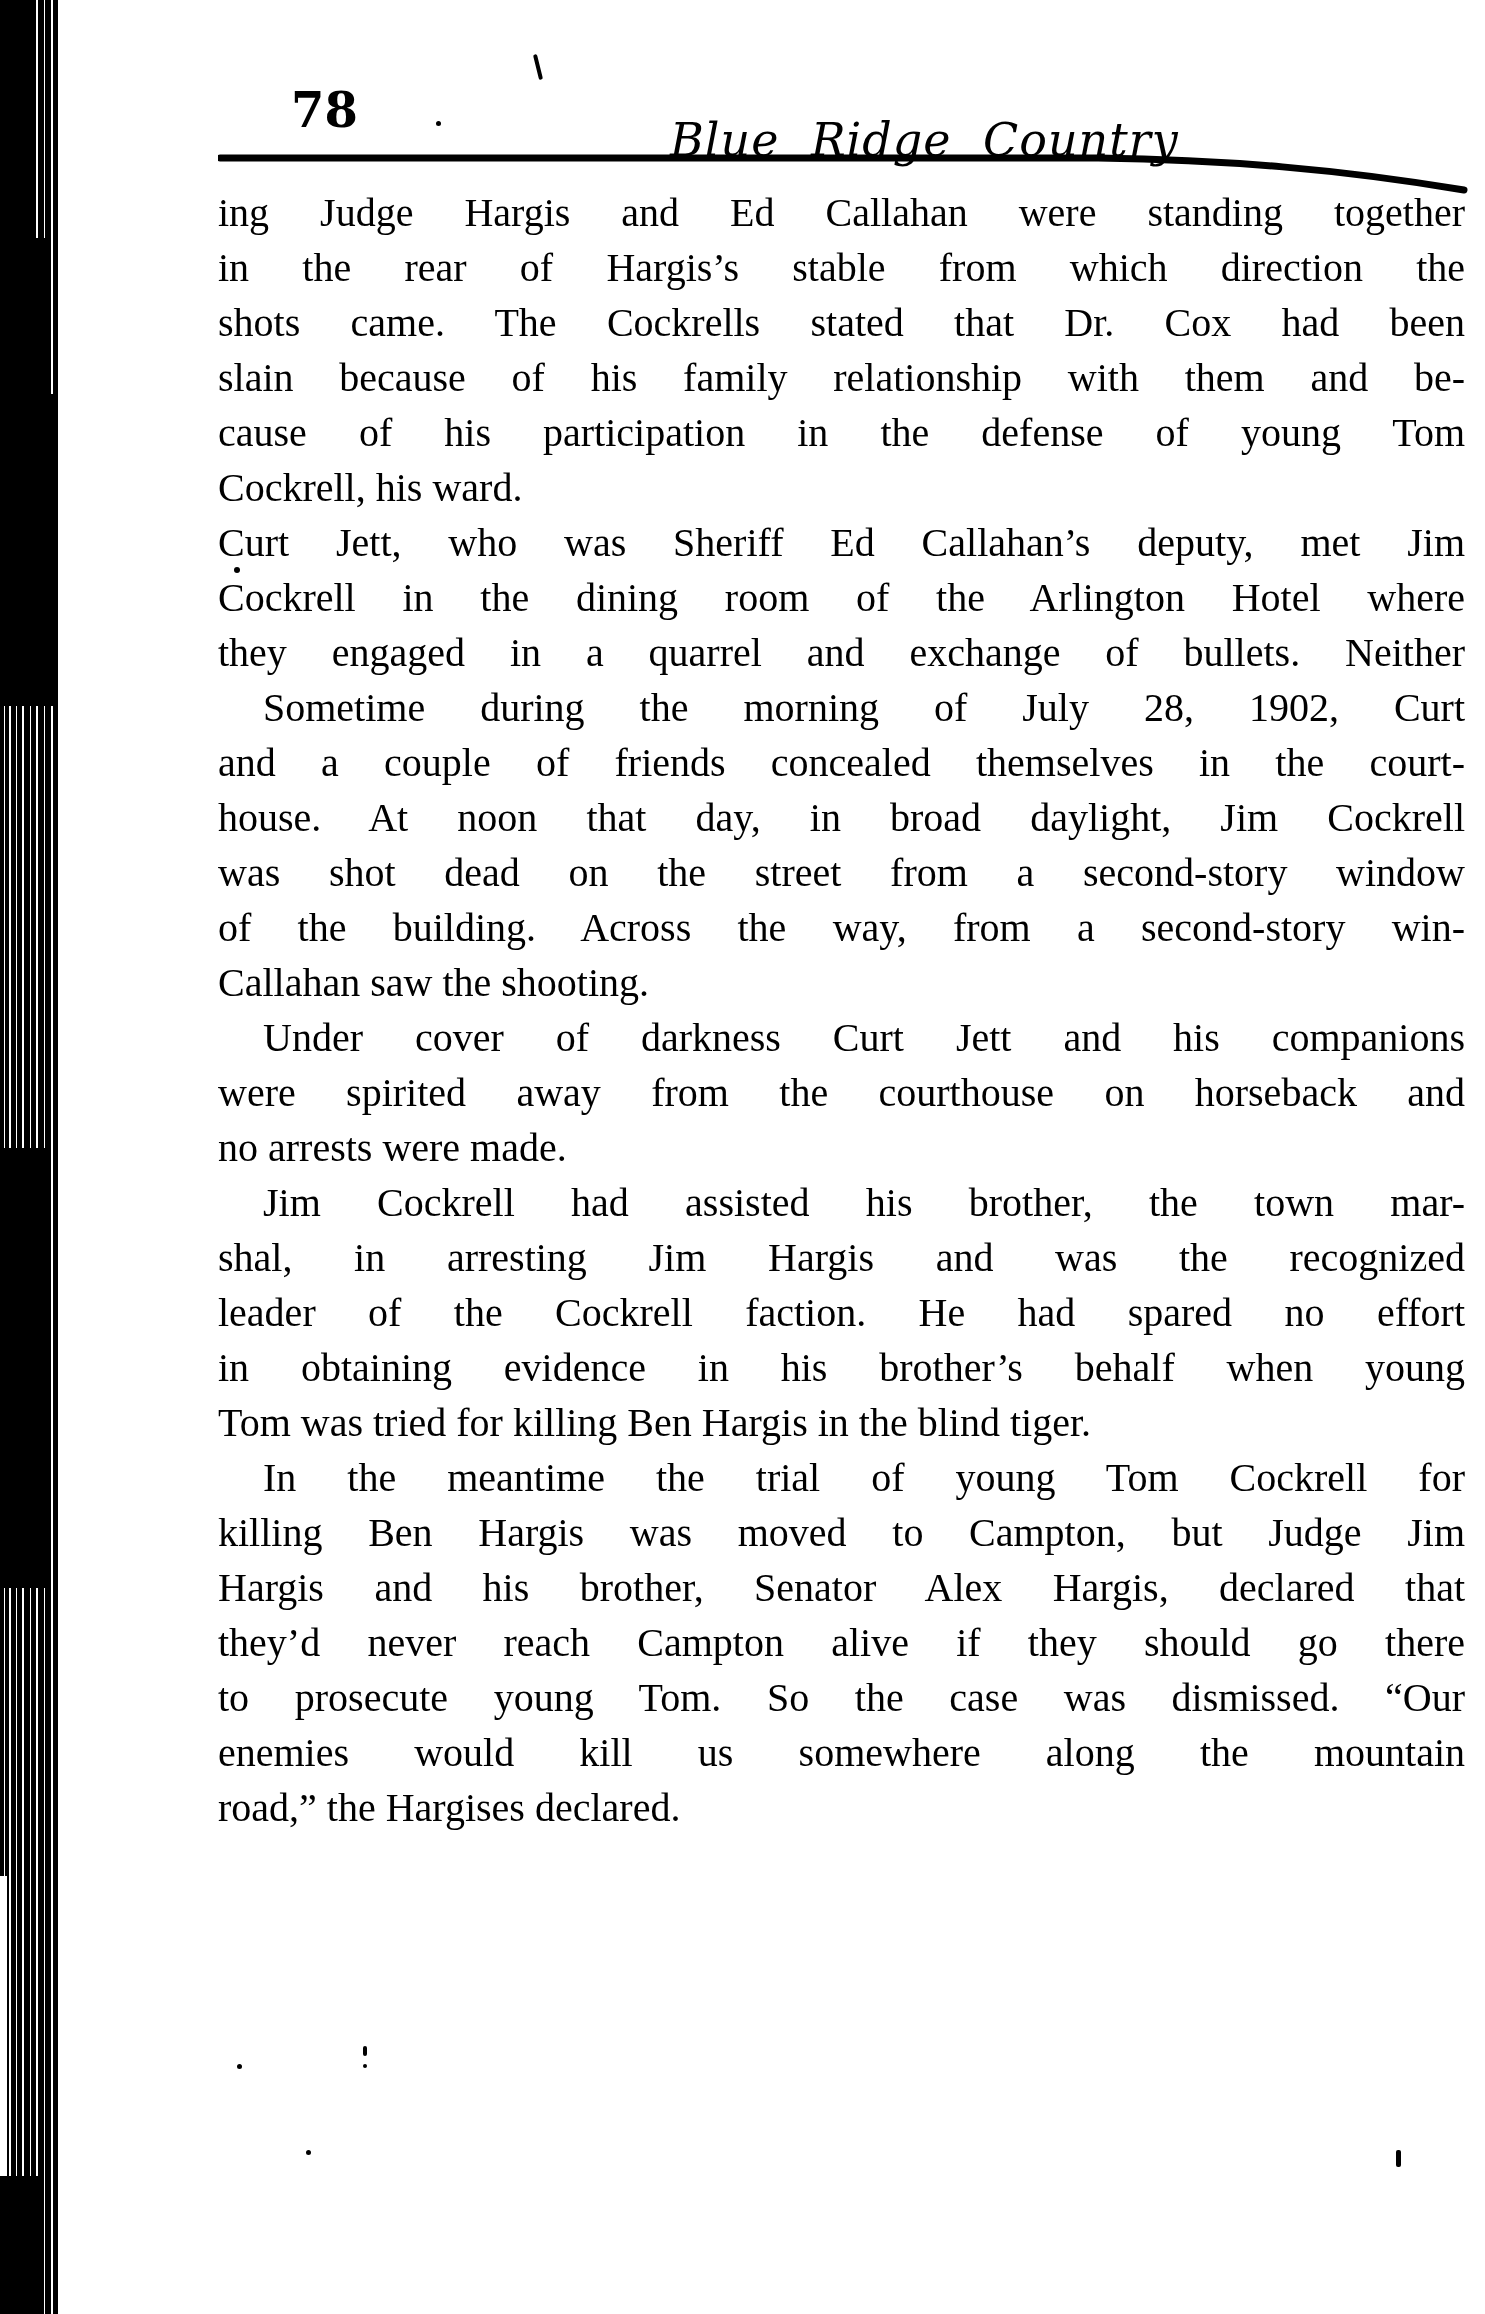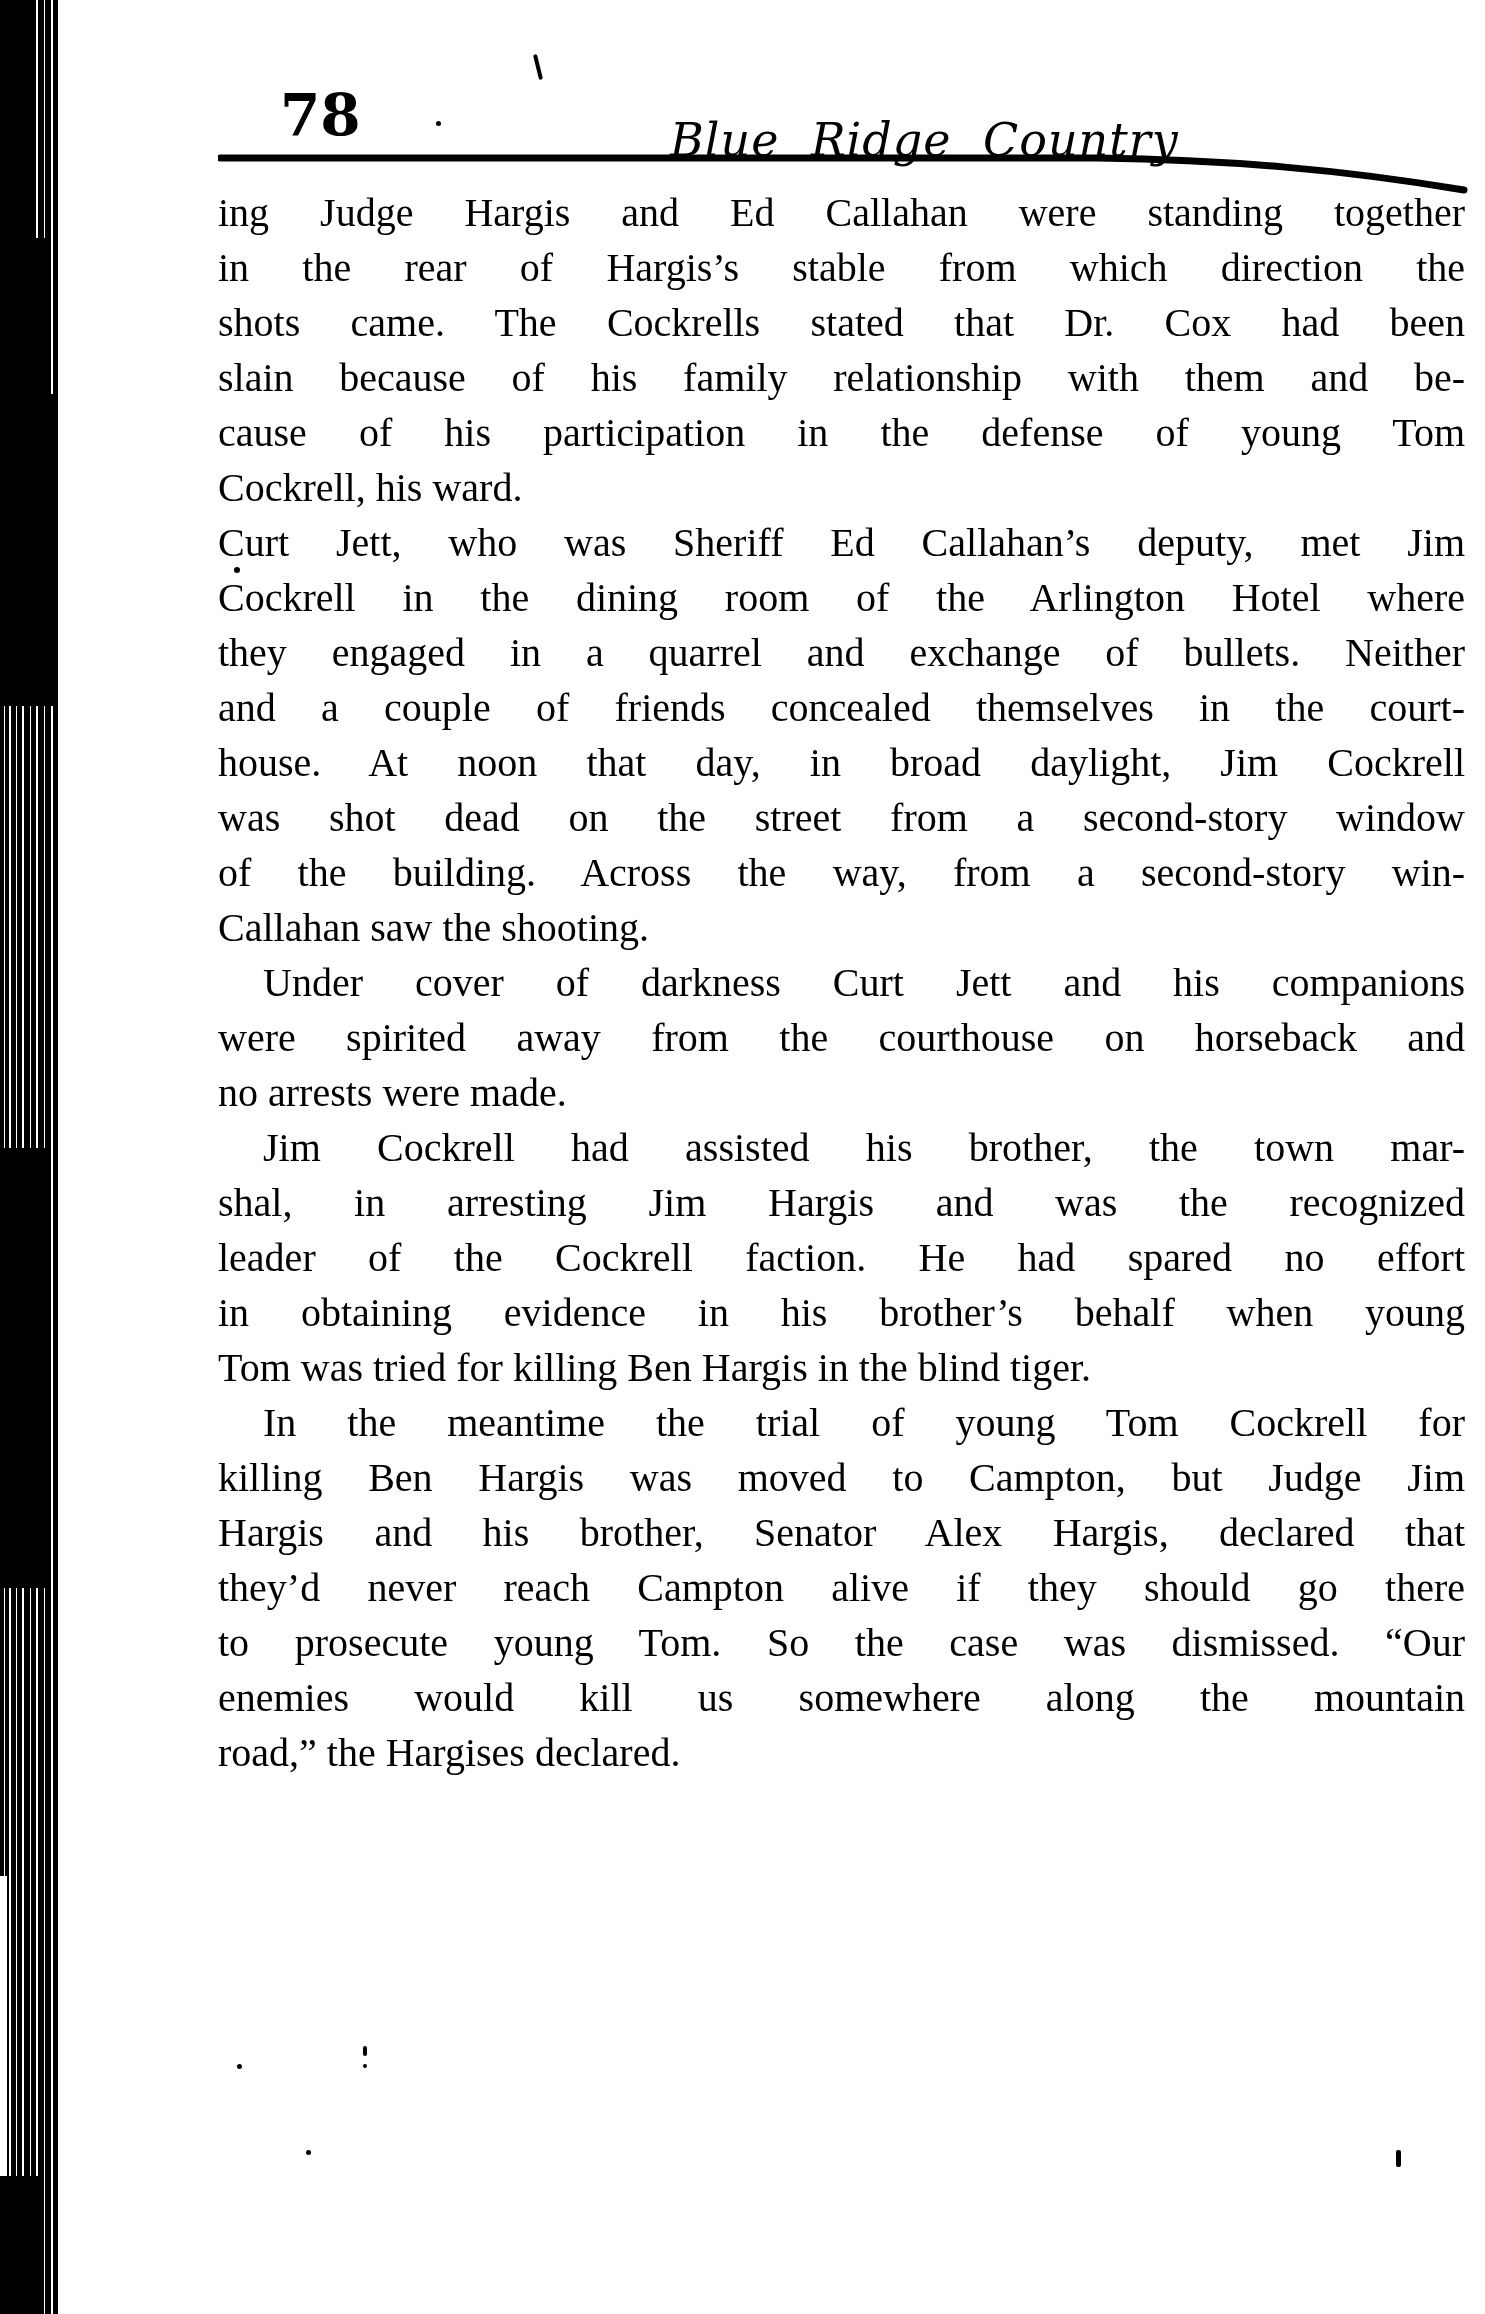--- a/index.html
+++ b/index.html
@@ -27,22 +27,22 @@
   .b2 { top:238px;  height:156px; width:48px; }
   .b3 { top:394px;  height:312px; width:57px; }
   .b4 { top:1148px; height:440px; width:50px; }
   .b5 { top:2176px; height:138px; width:38px; }
   .bgap { position:absolute; left:0; top:1876px; height:300px; width:7px; background:#fff; }
 
   
   .content { position:absolute; left:218px; top:0; width:1247px; height:2314px; }
 
   .page-number {
-    position:absolute; left:62px; top:86px;
-    font-size:58px; font-weight:bold; line-height:1;text-align:center;
+    position:absolute; left:73px; top:86px;
+    font-size:48px; font-weight:bold; line-height:1;text-align:center;
   }
   .running-title {
     position:absolute; left:452px; top:76px;
     font-style:italic; font-size:46px; line-height:1.1;
     letter-spacing:1px; word-spacing:16px; white-space:nowrap;margin-top:39px;
   }
   .header-rule { position:absolute; left:0; top:150px; width:1250px; height:46px; }
 
   .text-block {
     position:absolute; left:0; top:185px; width:1247px;
@@ -106,20 +106,21 @@
           <div class="line">slain because of his family relationship with them and be-</div>
           <div class="line">cause of his participation in the defense of young Tom</div>
           <div class="line last">Cockrell, his ward.</div>
         </div>
         <div class="para">
           <div class="line">Curt Jett, who was Sheriff Ed Callahan’s deputy, met Jim</div>
           <div class="line">Cockrell in the dining room of the Arlington Hotel where</div>
           <div class="line">they engaged in a quarrel and exchange of bullets. Neither</div>
         </div>
         <div class="para">
+          <div class="line indent">Sometime during the morning of July 28, 1902, Curt</div>
           <div class="line">and a couple of friends concealed themselves in the court-</div>
           <div class="line">house. At noon that day, in broad daylight, Jim Cockrell</div>
           <div class="line">was shot dead on the street from a second-story window</div>
           <div class="line">of the building. Across the way, from a second-story win-</div>
           <div class="line last">Callahan saw the shooting.</div>
         </div>
         <div class="para">
           <div class="line indent">Under cover of darkness Curt Jett and his companions</div>
           <div class="line">were spirited away from the courthouse on horseback and</div>
           <div class="line last">no arrests were made.</div>

